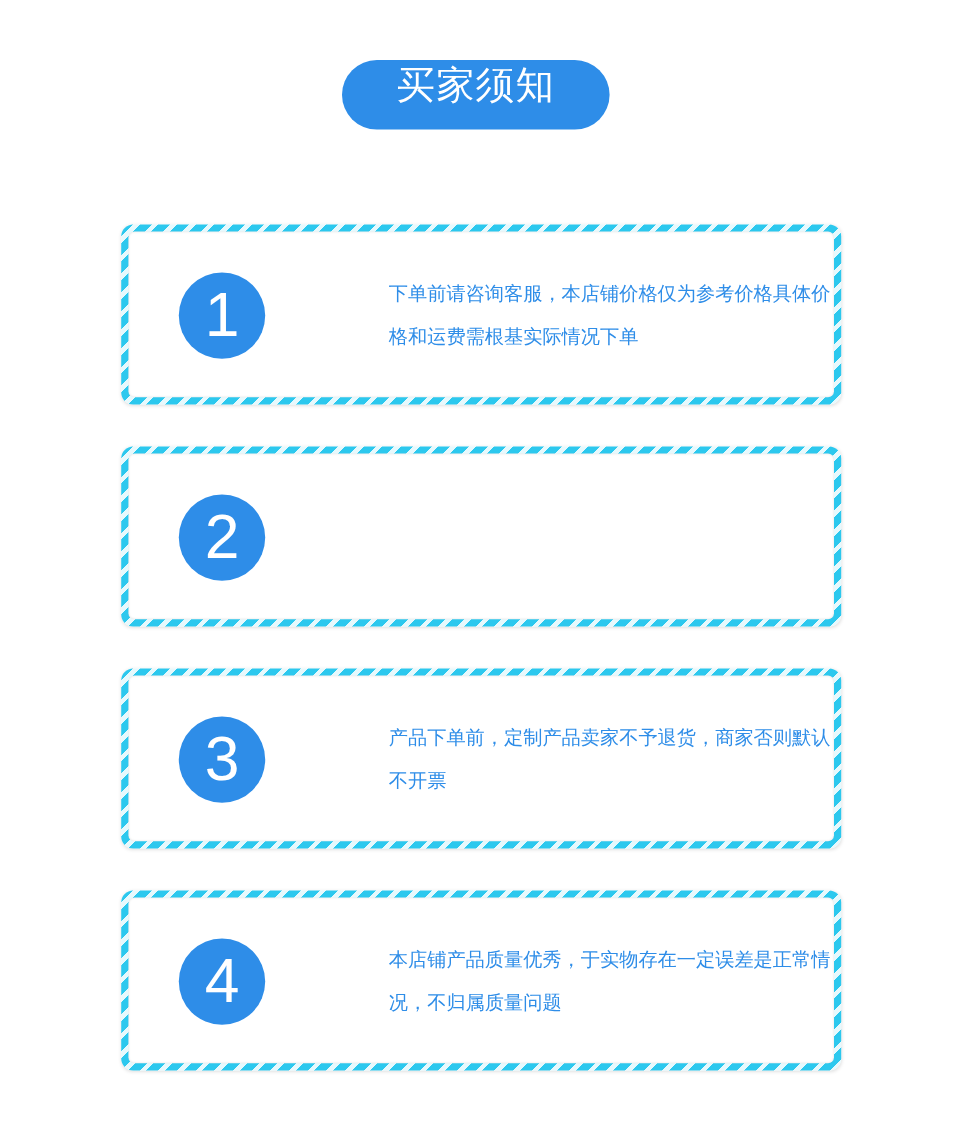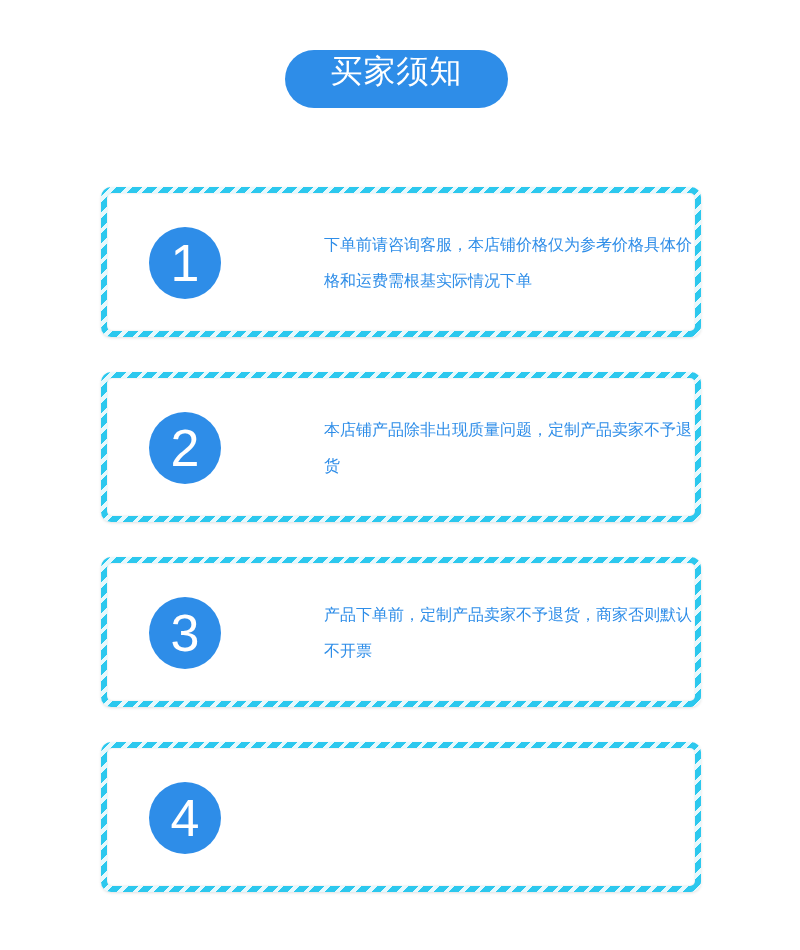--- a/index.html
+++ b/index.html
@@ -53,32 +53,32 @@
     </div>
     <div class="card-text">下单前请咨询客服，本店铺价格仅为参考价格具体价格和运费需根基实际情况下单</div>
   </div>
 </div>
 
 <div class="card" style="top:372px;">
   <div class="card-inner">
     <div class="num-circle">
       <span>2</span>
     </div>
-    <div class="card-text">本店铺产品除非出现质量问题，定制产品卖家不予退货</div>
   </div>
 </div>
 
 <div class="card" style="top:557px;">
   <div class="card-inner">
     <div class="num-circle">
       <span>3</span>
     </div>
     <div class="card-text">产品下单前，定制产品卖家不予退货，商家否则默认不开票</div>
   </div>
 </div>
 
 <div class="card" style="top:742px;">
   <div class="card-inner">
     <div class="num-circle">
       <span>4</span>
     </div>
+    <div class="card-text">本店铺产品质量优秀，于实物存在一定误差是正常情况，不归属质量问题</div>
   </div>
 </div>
 
 </body></html>

